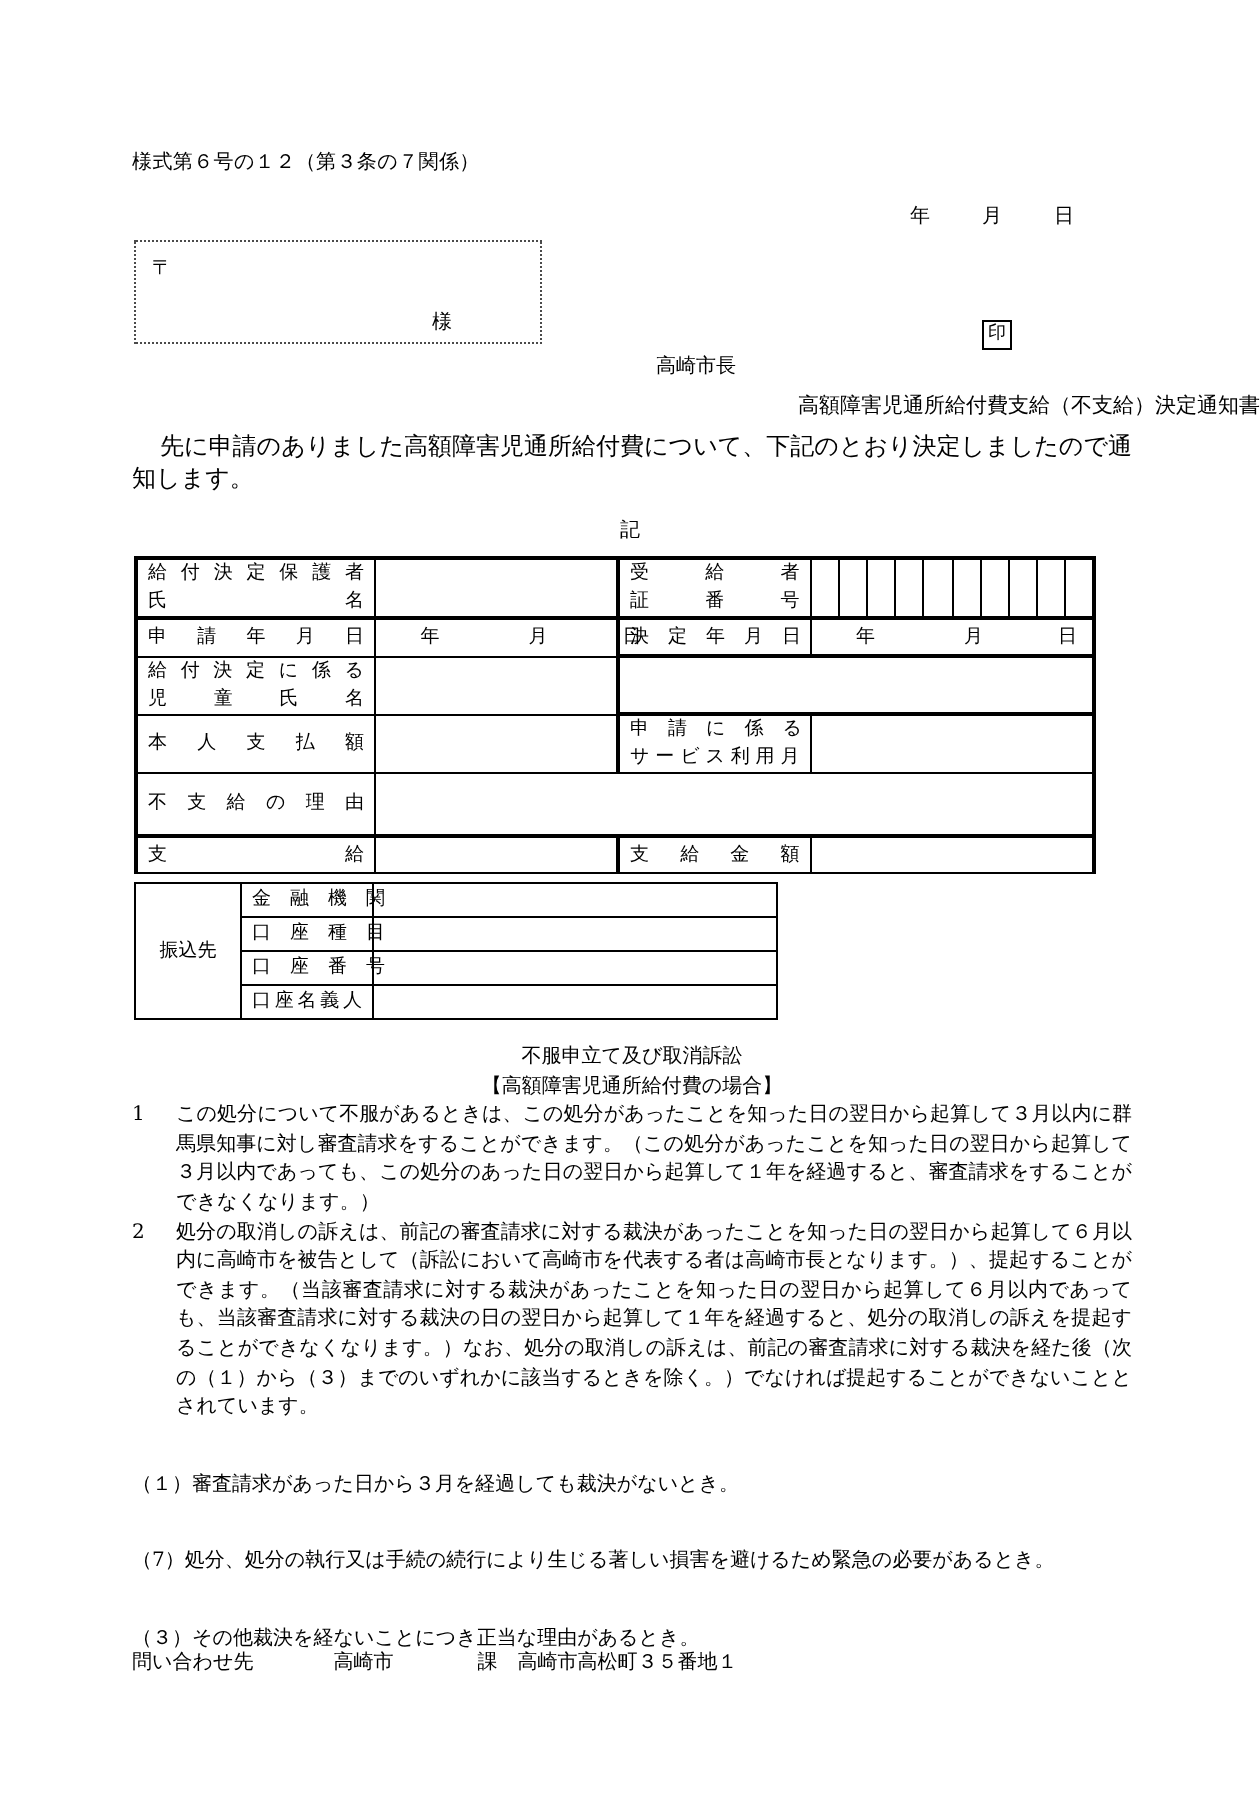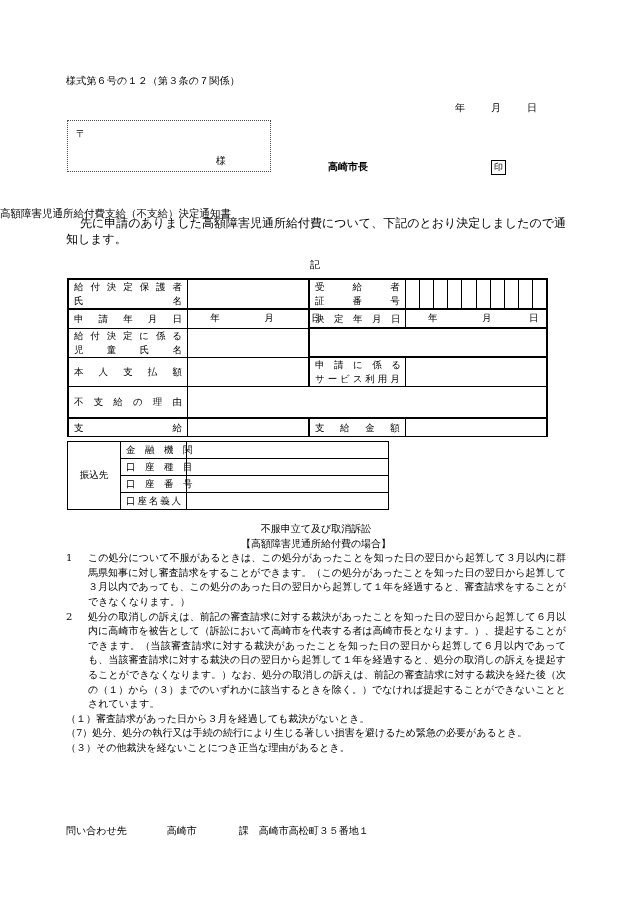--- a/index.html
+++ b/index.html
@@ -54,41 +54,40 @@
     font-size: 10px;
   }
   .addr-sama {
     position: absolute;
     right: 44px; bottom: 3px;
     font-size: 10px;
   }
 
   .mayor {
     position: absolute;
-    left: 328px; top: 160px;
-    font-size: 10px;
-    white-space: nowrap;
-    font-weight: bold;
+    left: 328px; top: 176px;
+    font-size: 10px;
+    white-space: nowrap;
   }
   .seal {
     position: absolute;
     left: 491px; top: 160px;
     width: 15px; height: 15px;
     border: 1px solid #000;
     box-sizing: border-box;
     font-size: 9px;
     line-height: 13px;
     text-align: center;
   }
 
   .doc-title {
     position: absolute;
-    left: 0; top: 207px;
+    left: 0; top: 196px;
     width: 630px;
-    text-align: left;
+    text-align: right;
     font-size: 10.5px;
     white-space: nowrap;
   }
 
   .intro {
     position: absolute;
     left: 66px; top: 215px;
     width: 500px;
     font-size: 12px;
     line-height: 16px;
@@ -190,20 +189,21 @@
     flex: 0 0 auto;
     width: 22px;
   }
   .appeal .item .body {
     flex: 1 1 auto;
     text-align: justify;
   }
   .appeal .sub {
     text-align: justify;
     padding-left: 0;
+    margin-top: 24px;
   }
 
   .contact {
     position: absolute;
     left: 66px; top: 824px;
     font-size: 10px;
     white-space: nowrap;
   }
   .contact .gap-a { display: inline-block; width: 40px; }
   .contact .gap-b { display: inline-block; width: 42px; }

